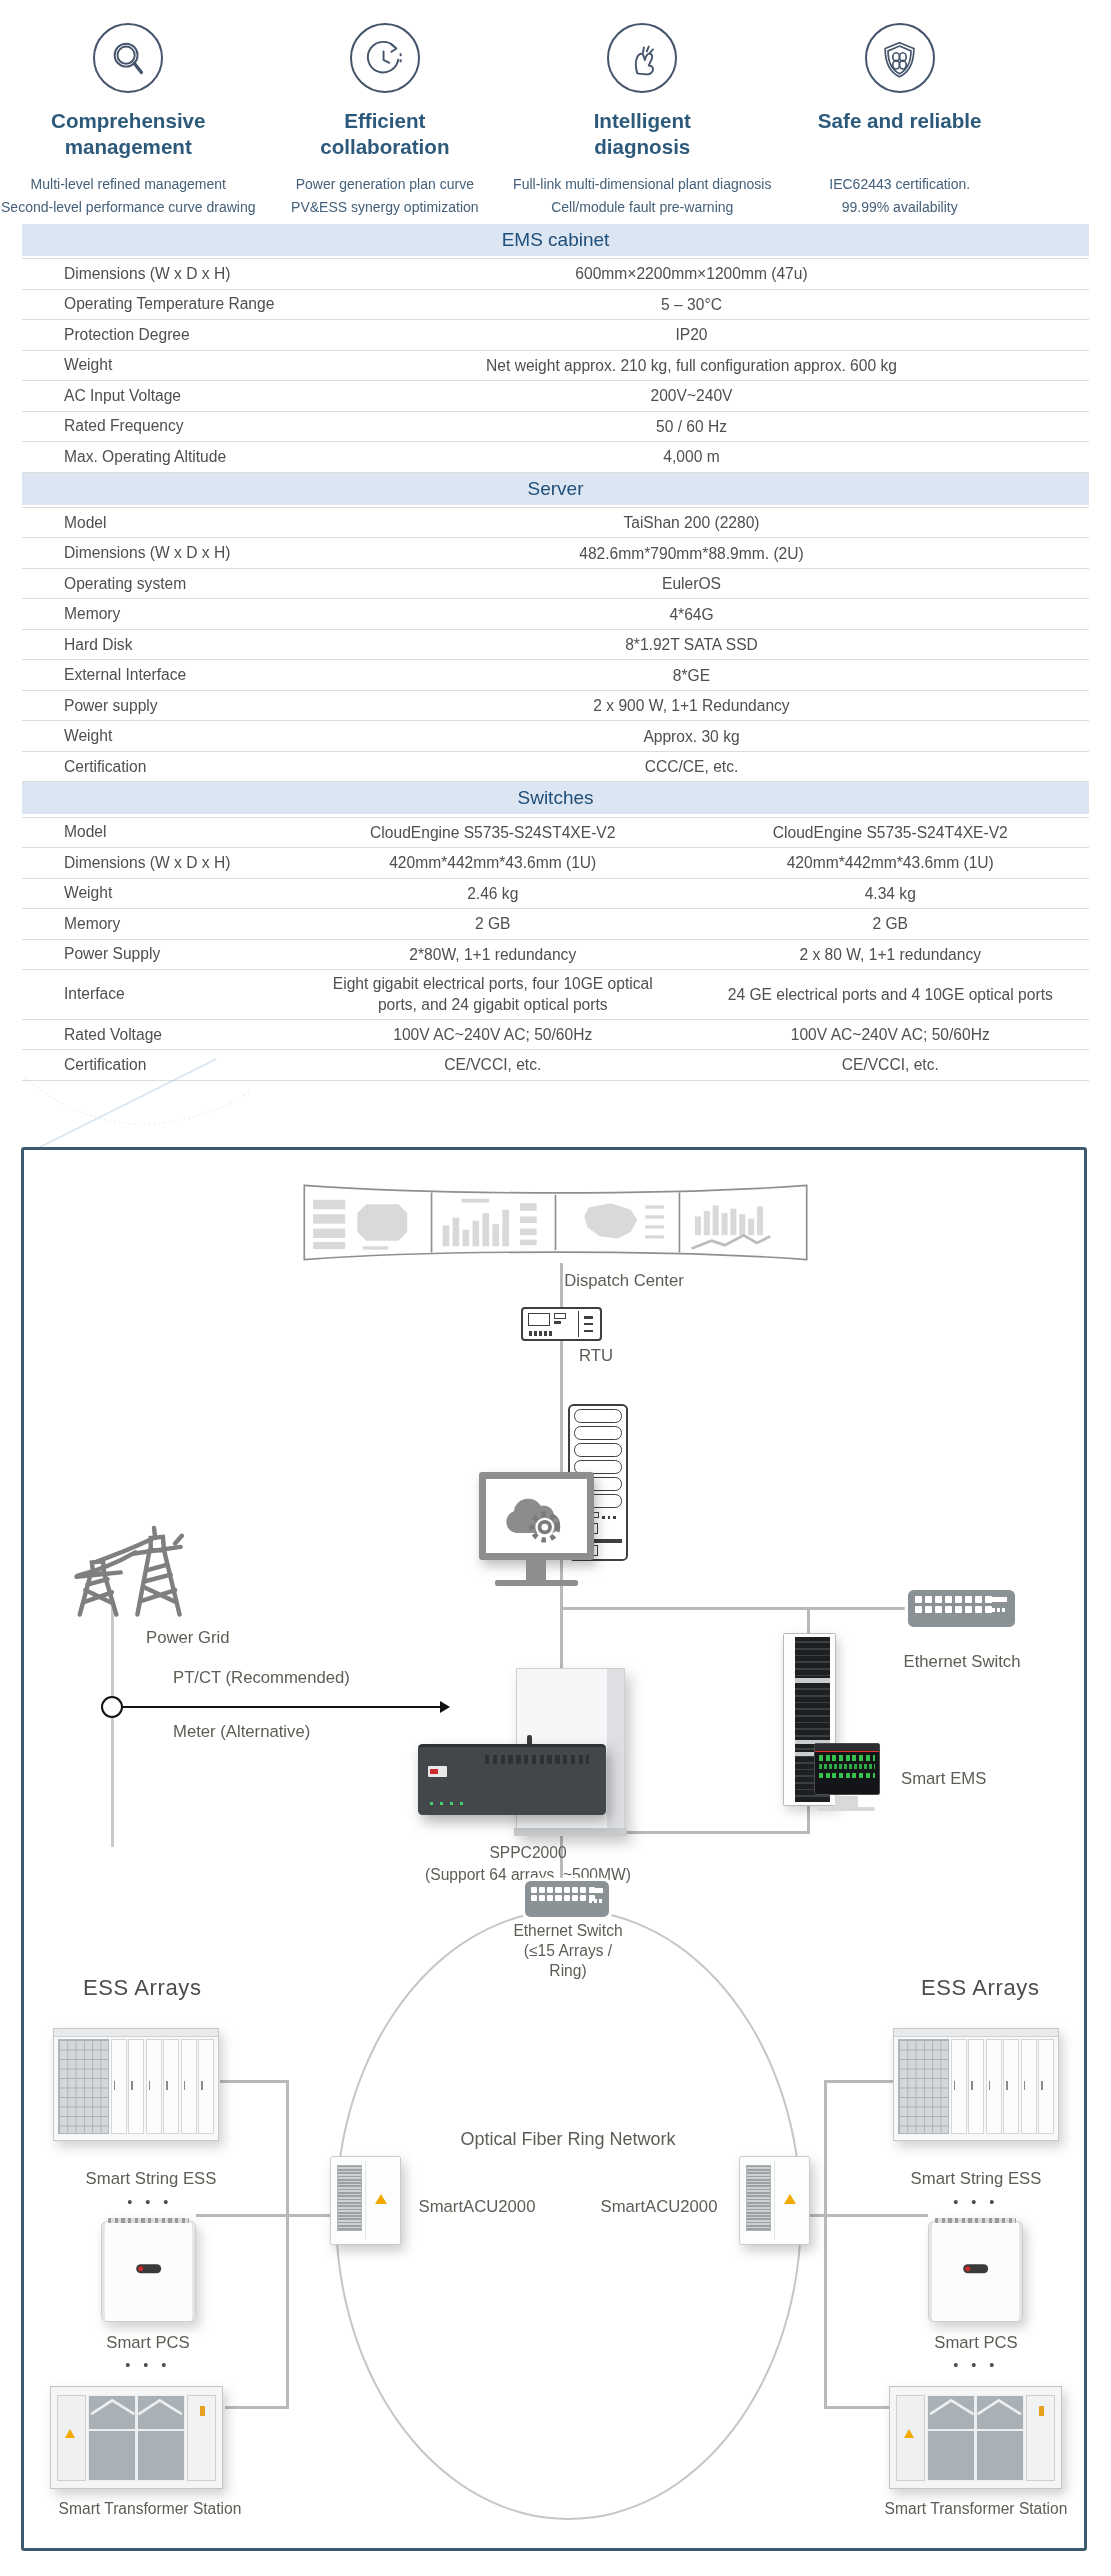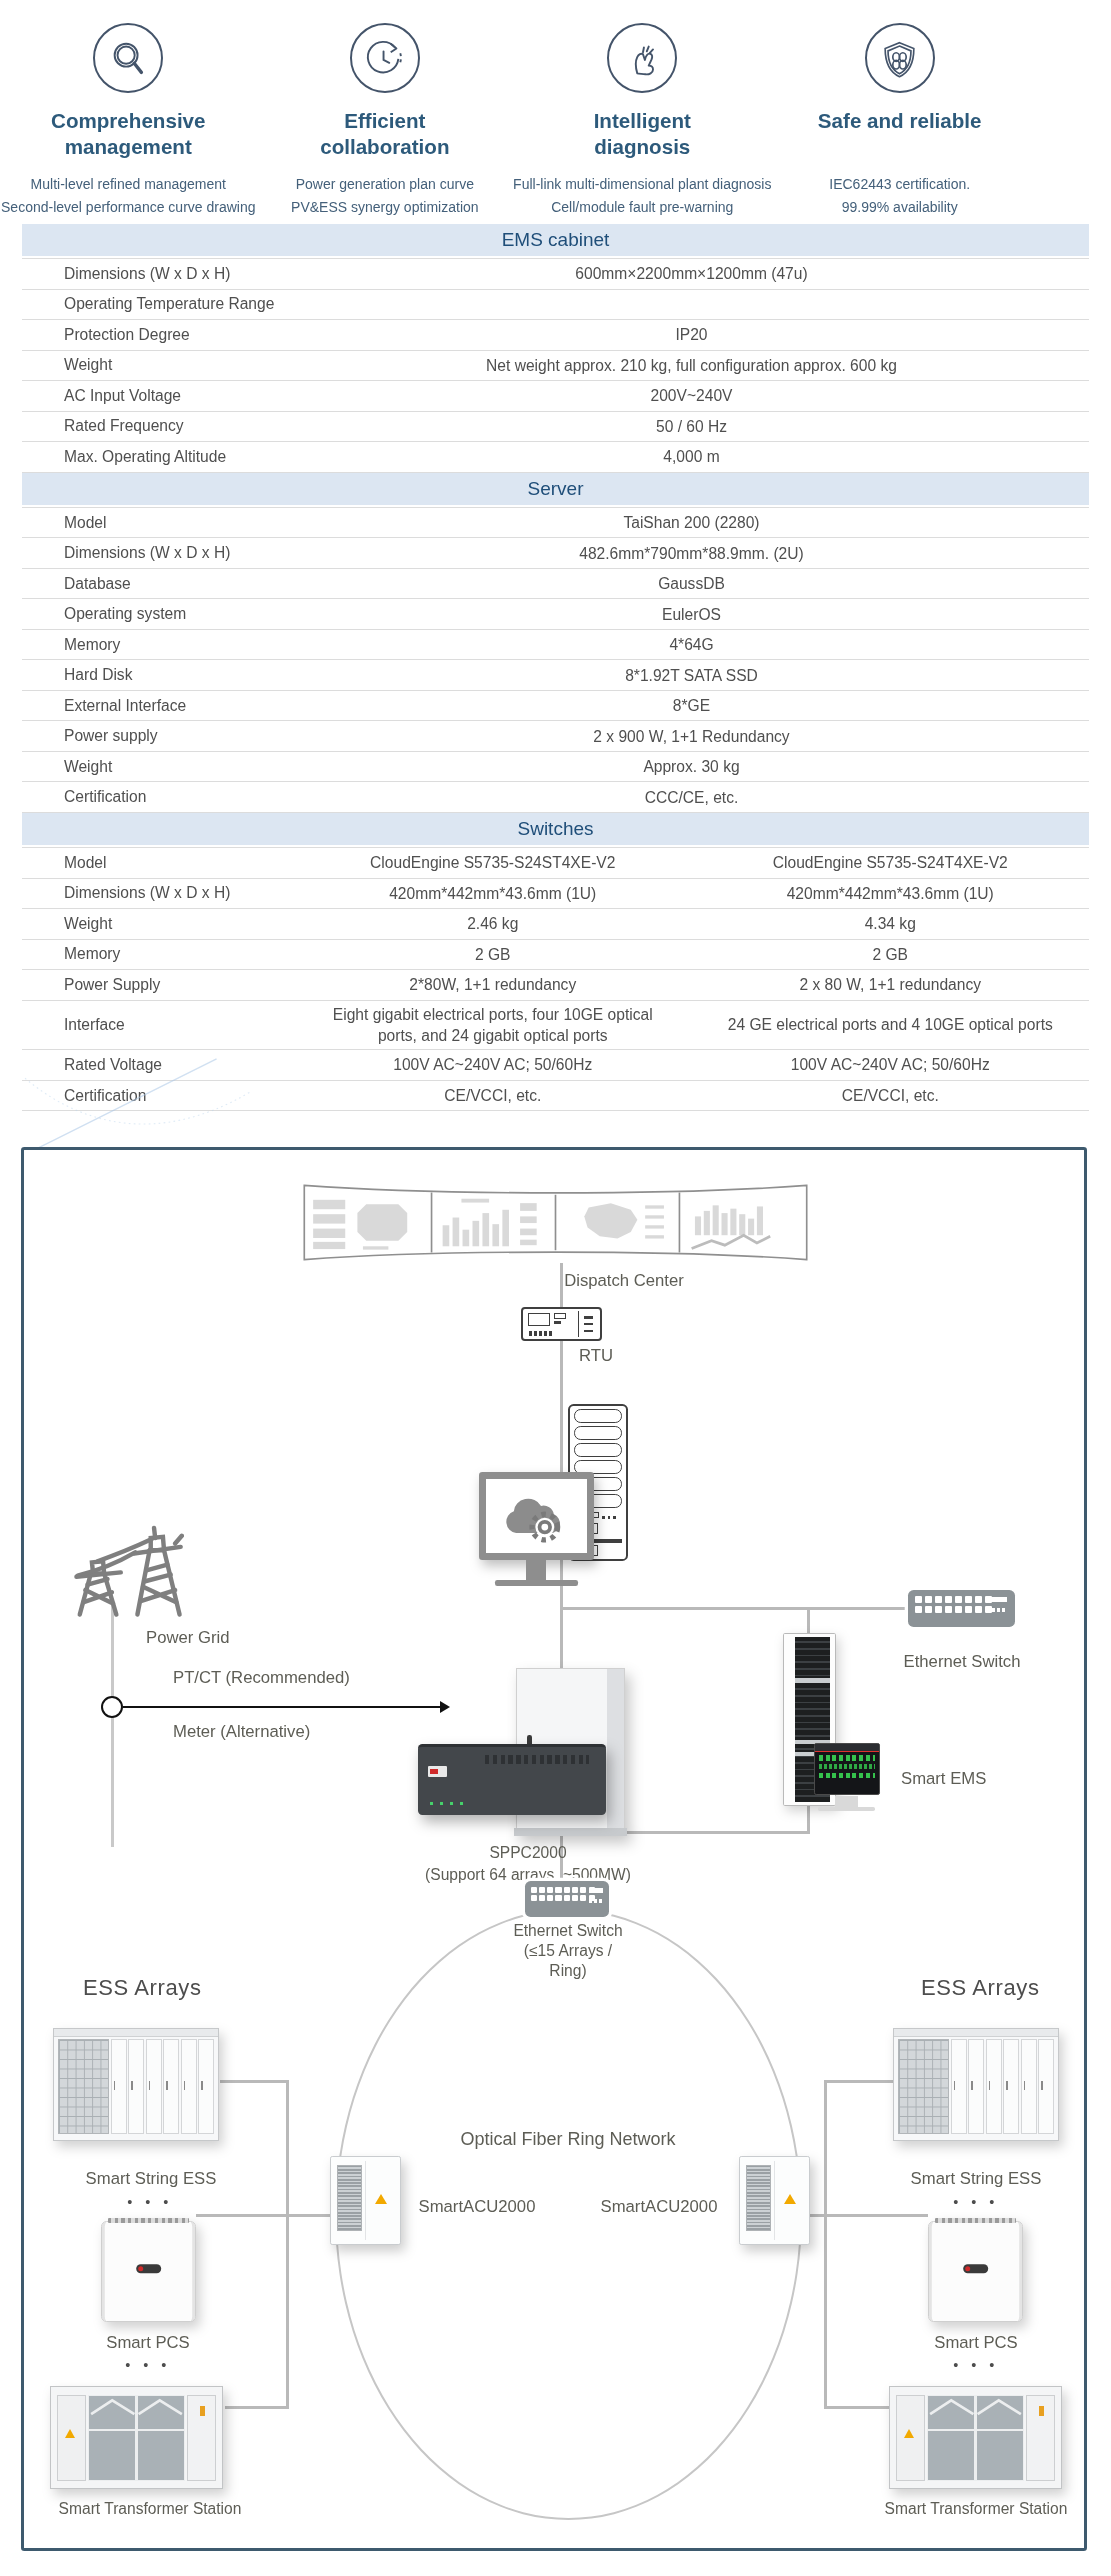--- a/index.html
+++ b/index.html
@@ -256,20 +256,21 @@
       <div class="thead">
           <span>EMS cabinet</span>
         </div>
       <div class="tbody">
         <div class="trow">
             <div class="tlabel">Dimensions (W x D x H)</div>
             <div class="tval">600mm×2200mm×1200mm (47u)</div>
           </div>
         <div class="trow">
             <div class="tlabel">Operating Temperature Range</div>
+            <div class="tval">5 – 30°C</div>
           </div>
         <div class="trow">
             <div class="tlabel">Protection Degree</div>
             <div class="tval">IP20</div>
           </div>
         <div class="trow">
             <div class="tlabel">Weight</div>
             <div class="tval">Net weight approx. 210 kg, full configuration approx. 600 kg</div>
           </div>
         <div class="trow">
@@ -292,24 +293,20 @@
           <span>Server</span>
         </div>
       <div class="tbody">
         <div class="trow">
             <div class="tlabel">Model</div>
             <div class="tval">TaiShan 200 (2280)</div>
           </div>
         <div class="trow">
             <div class="tlabel">Dimensions (W x D x H)</div>
             <div class="tval">482.6mm*790mm*88.9mm. (2U)</div>
-          </div>
-        <div class="trow">
-            <div class="tlabel">Database</div>
-            <div class="tval">GaussDB</div>
           </div>
         <div class="trow">
             <div class="tlabel">Operating system</div>
             <div class="tval">EulerOS</div>
           </div>
         <div class="trow">
             <div class="tlabel">Memory</div>
             <div class="tval">4*64G</div>
           </div>
         <div class="trow">

